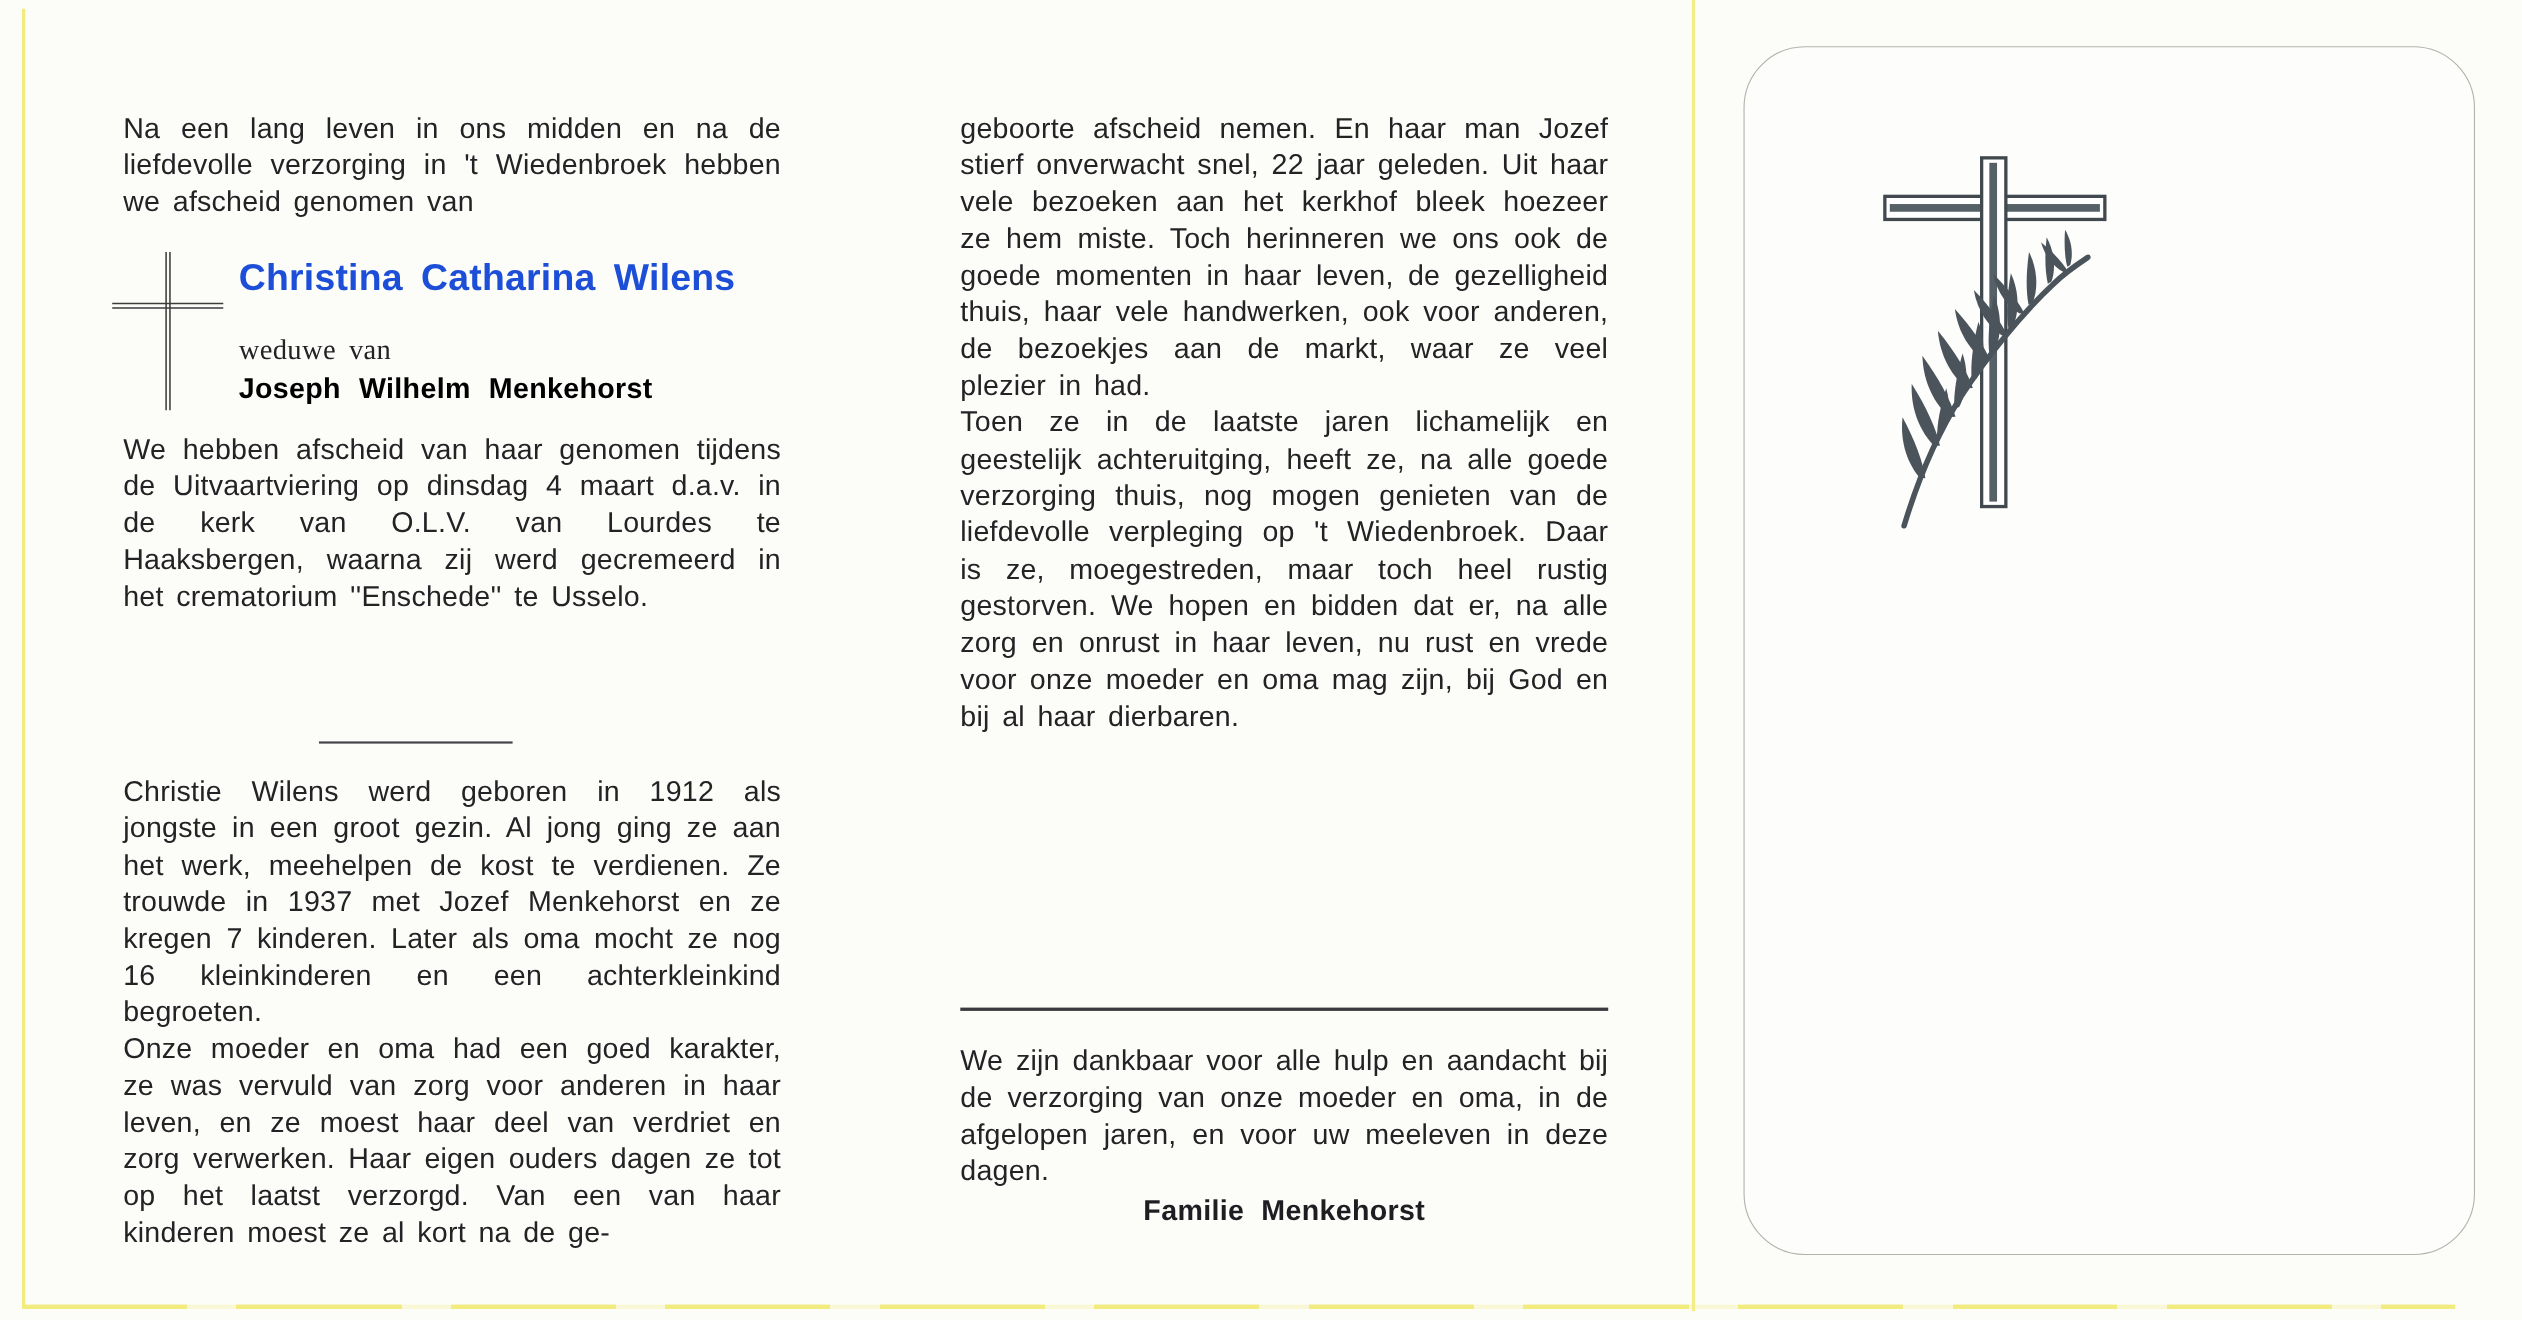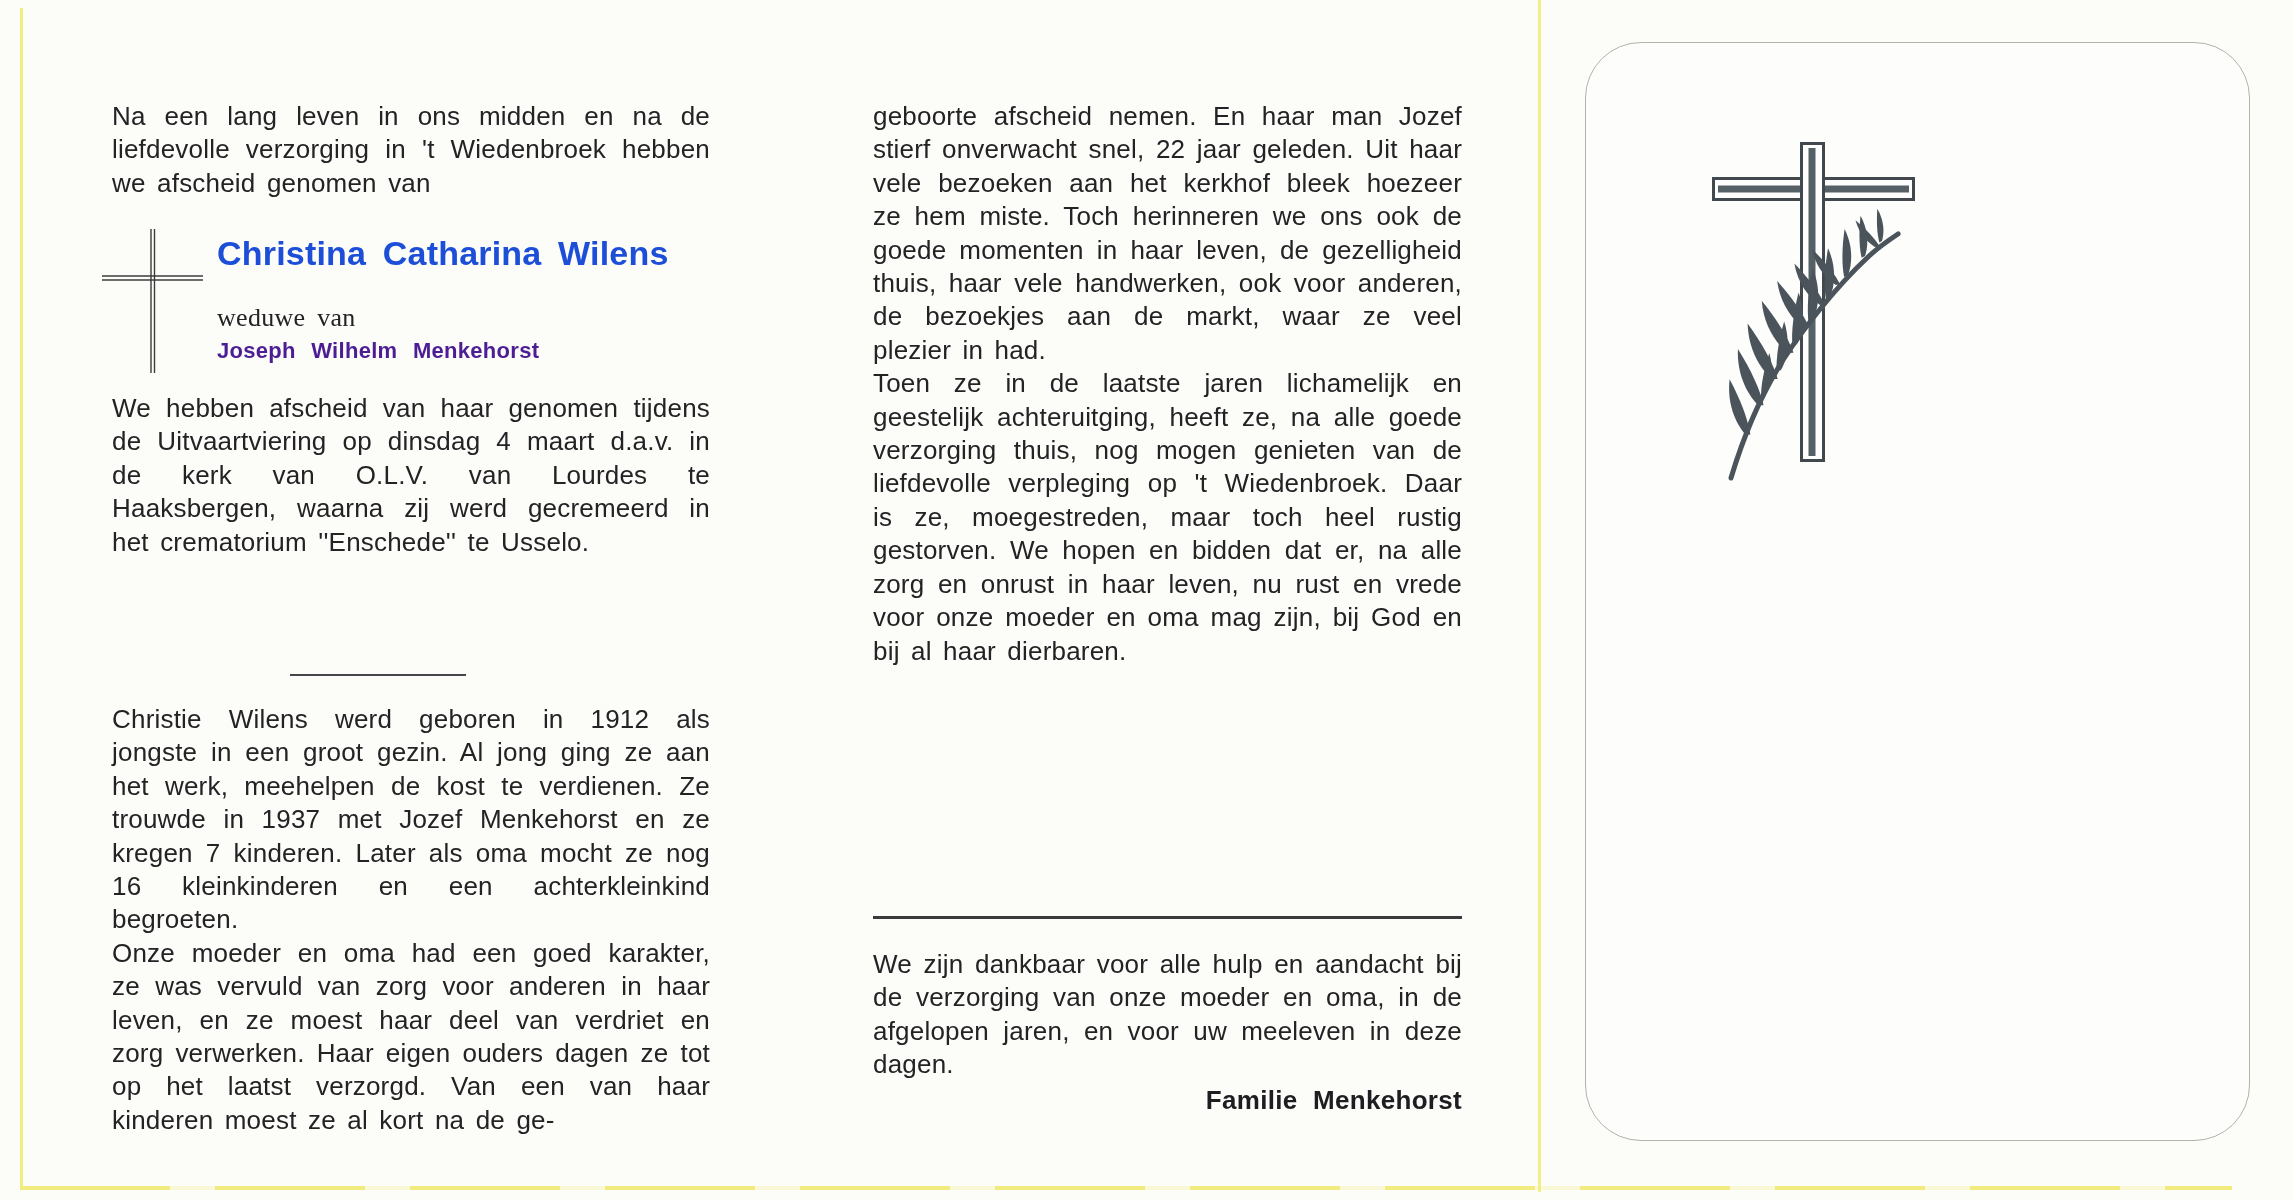--- a/index.html
+++ b/index.html
@@ -39,33 +39,33 @@
   .birth-block{top:392px;}
   .life-block{top:703px;}
   .mid-block{top:100px;}
 
   .name{
     position:absolute;left:105px;top:234px;width:493px;margin:0;
     font-size:34px;line-height:38px;font-weight:bold;color:#1d4ed8;
     letter-spacing:0.2px;word-spacing:7px;white-space:nowrap;
   }
   .widow{position:absolute;left:105px;top:303px;font-size:26px;letter-spacing:0.3px;word-spacing:5px;font-family:Liberation Serif, serif;}
-  .husband{position:absolute;left:105px;top:338px;font-size:22px;font-weight:bold;color:#4c1d95;letter-spacing:0.3px;word-spacing:9px;white-space:nowrap;}
+  .husband{position:absolute;left:105px;top:338px;font-size:26px;font-weight:bold;color:#000000;letter-spacing:0.3px;word-spacing:9px;white-space:nowrap;}
 
   .memorial-cross{position:absolute;left:-12px;top:226px;}
 
   .divider{position:absolute;background:#454549;height:2px;}
   .divider-left{left:178px;top:674px;width:176px;}
   .divider-mid{left:0;top:916px;width:589px;height:3px;background:#3a3a3e;}
 
   .thanks{top:948px;}
   .signature{
     position:absolute;left:0;top:1085px;width:100%;margin:0;
     font-size:26px;font-weight:600;color:#1e1e22;
-    letter-spacing:0.3px;word-spacing:8px;text-align:right;
+    letter-spacing:0.3px;word-spacing:8px;text-align:center;
   }
 
   
   .back-card{
     position:absolute;left:1585px;top:42px;width:663px;height:1097px;
     background:#fdfdfb;border:1px solid #b2b2ab;border-radius:56px;
   }
   .back-cross{position:absolute;left:115px;top:91px;}
 </style>
 </head>

